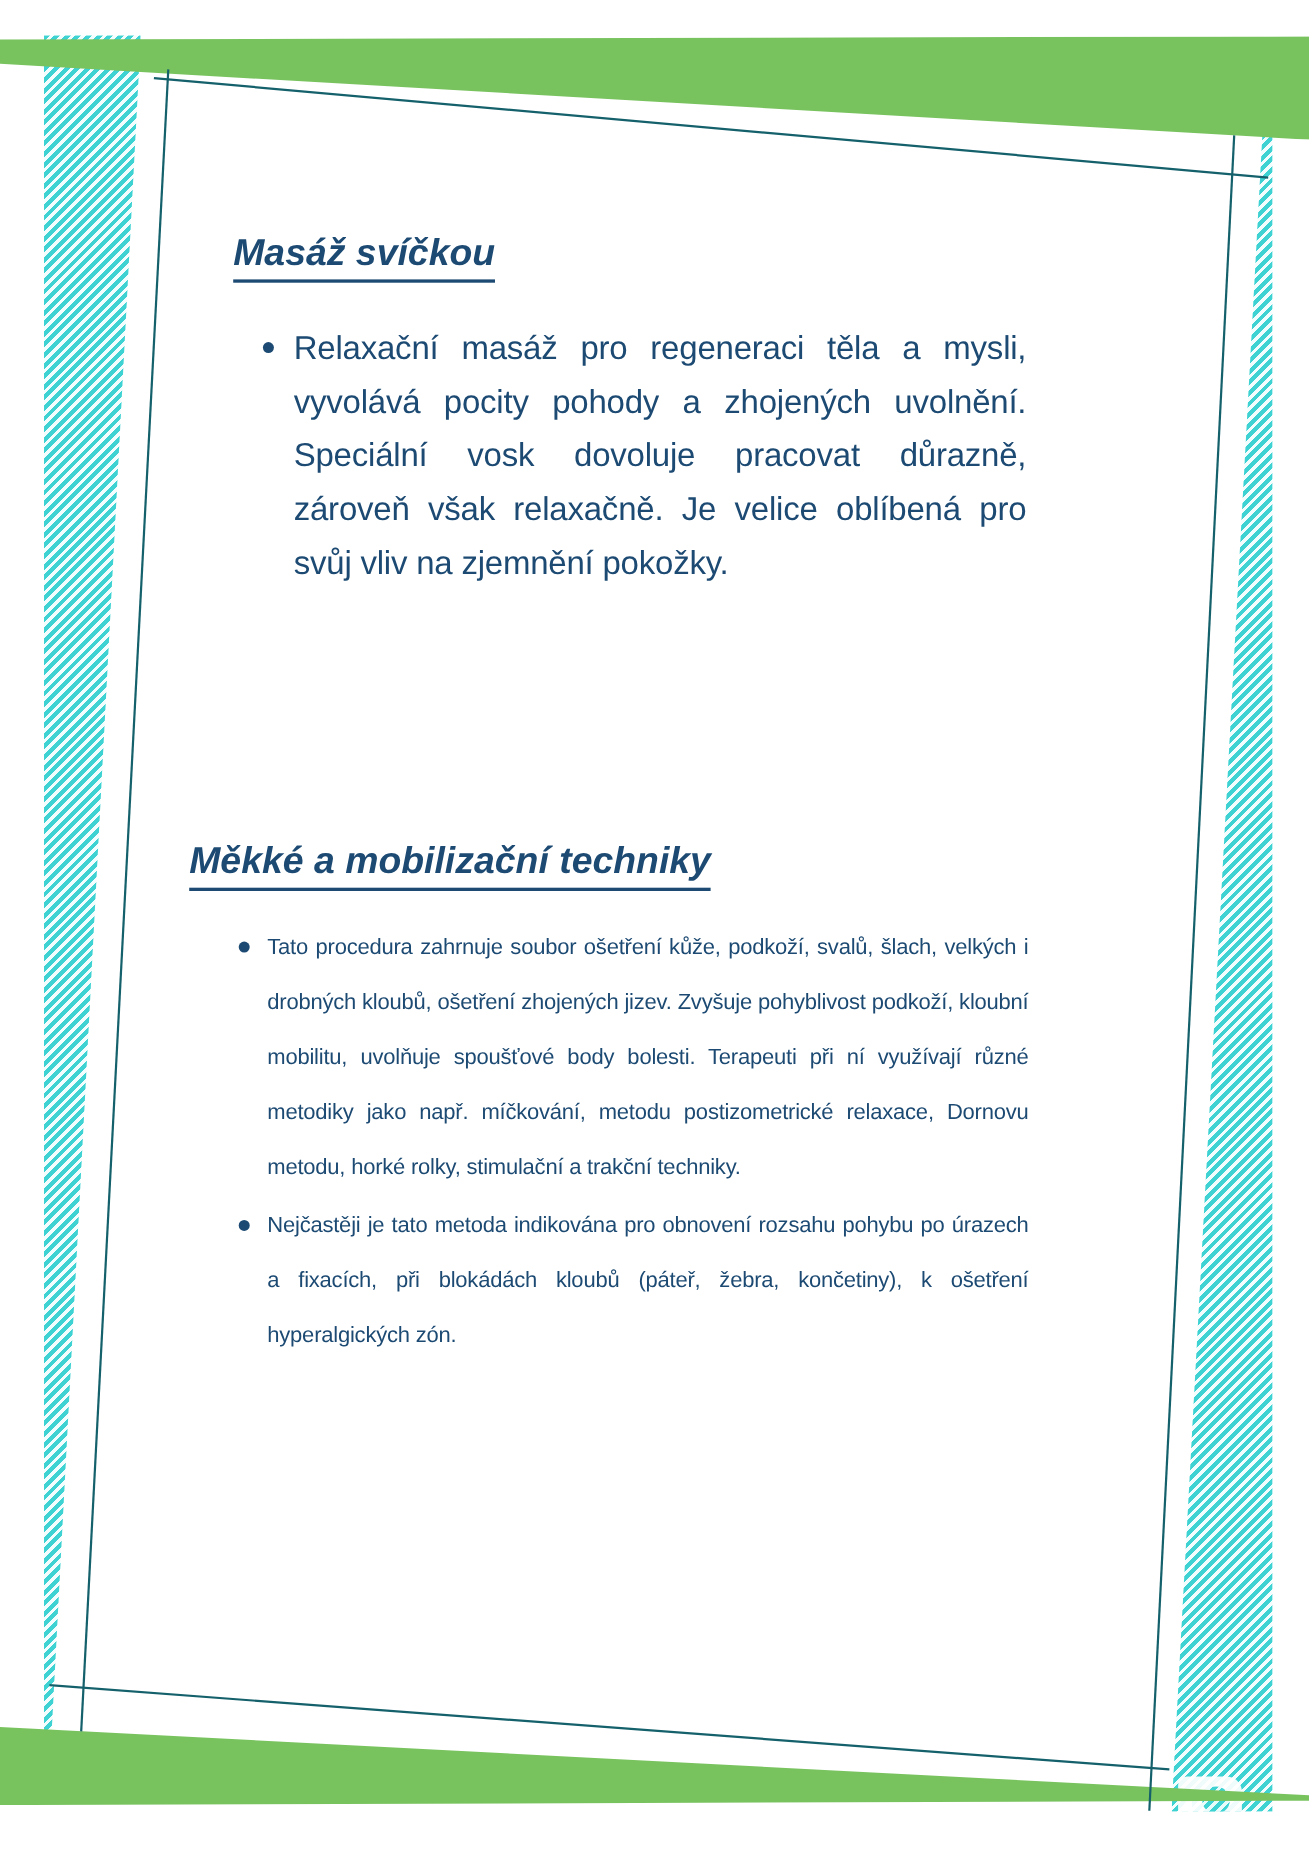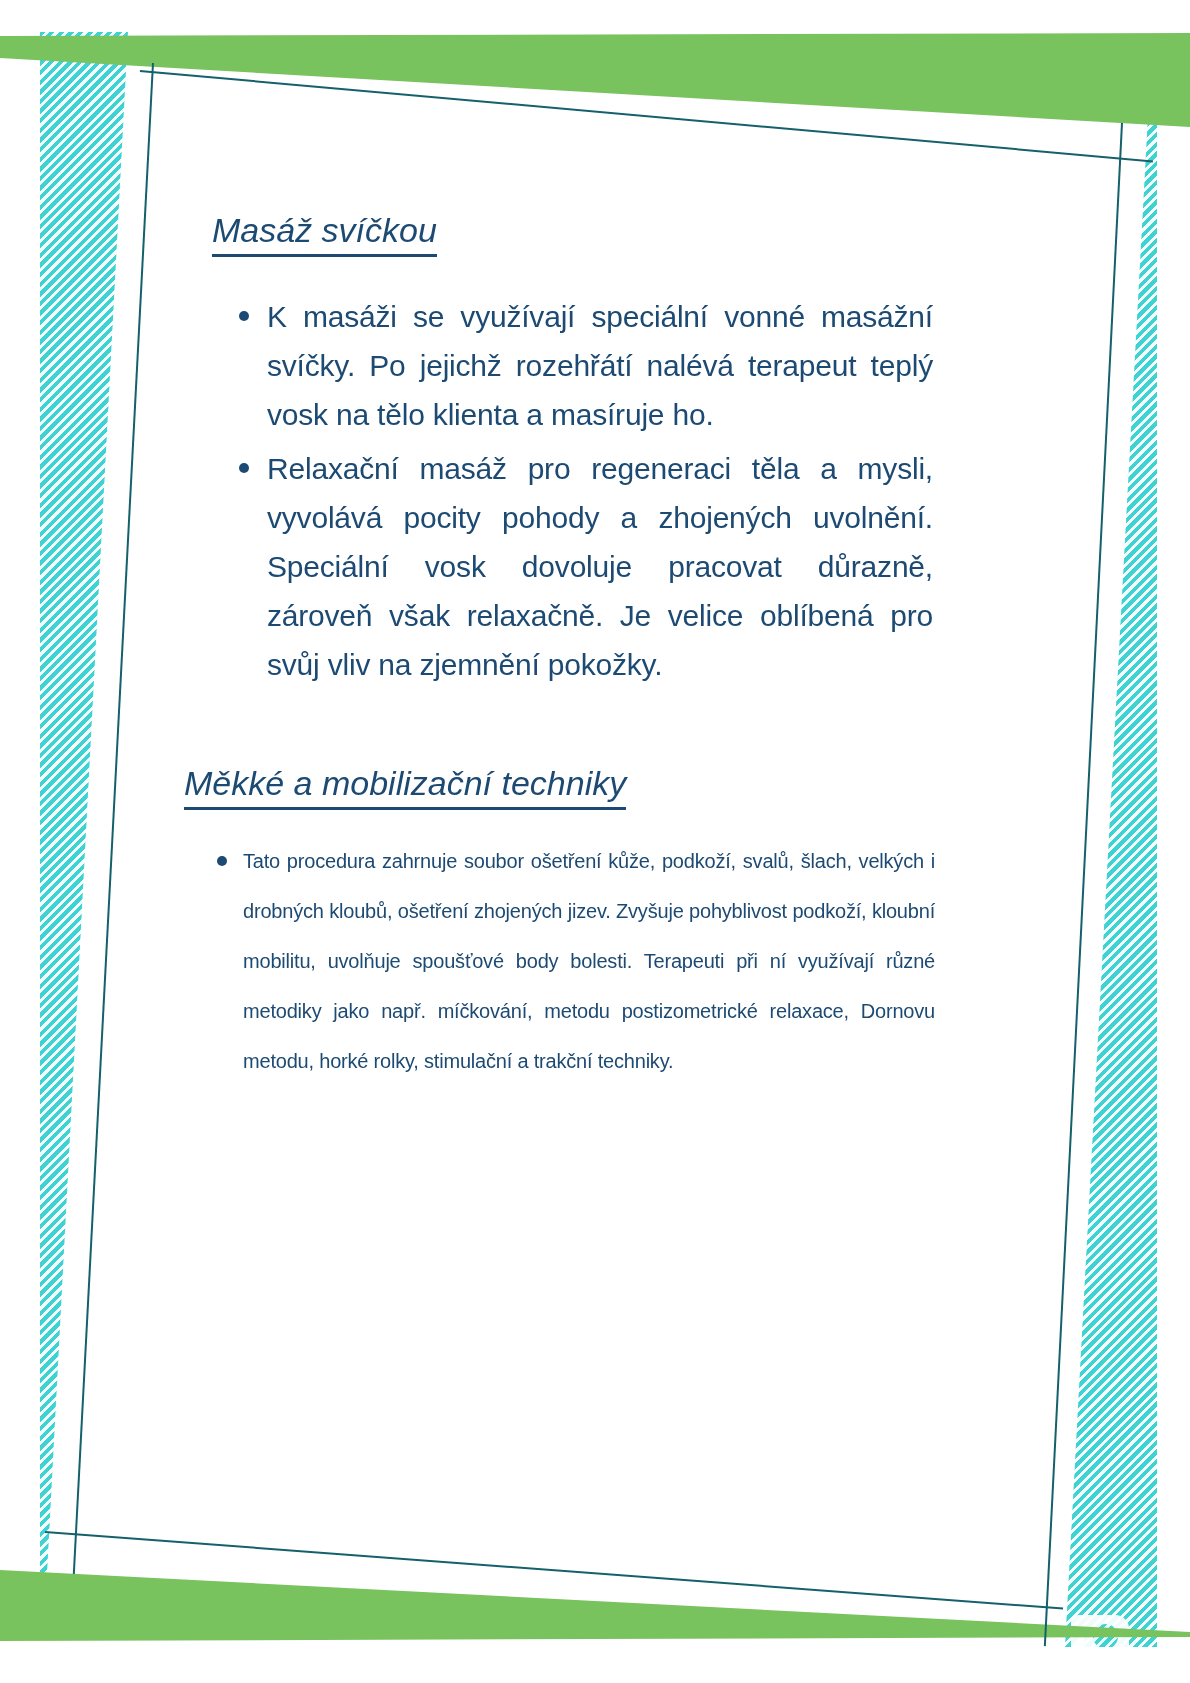--- a/index.html
+++ b/index.html
@@ -33,26 +33,26 @@
   }
   
   .frame-line{position:absolute;z-index:3;background:#14606b;}
   .frame-top{left:140px;top:70px;width:1017px;height:1.7px;transform:rotate(5.1deg);transform-origin:0 0;}
   .frame-bottom{left:45px;top:1531px;width:1021px;height:1.7px;transform:rotate(4.3deg);transform-origin:0 0;}
   .frame-left{left:152px;top:63px;width:1.7px;height:1513px;transform:rotate(3.0deg);transform-origin:0 0;}
   .frame-right{left:1121px;top:123px;width:1.7px;height:1525px;transform:rotate(2.9deg);transform-origin:0 0;}
   
   .content{position:absolute;z-index:4;left:0;top:0;width:100%;height:100%;color:#1c4a73;}
   .heading{
-    position:absolute;font-weight:normal;font-style:italic;font-size:34px;
+    position:absolute;font-weight:bold;font-style:italic;font-size:34px;
     color:#1c4a73;white-space:nowrap;
   }
   .heading .u{display:inline-block;border-bottom:3px solid #1c4a73;padding-bottom:4px;}
   .h1{left:212px;top:211px;}
-  .h2{left:184px;top:764px;}
+  .h2{left:172px;top:764px;}
   .blist{position:absolute;margin:0;padding:0;list-style:none;text-align:justify;color:#1c4a73;letter-spacing:-0.2px;}
   .blist li{position:relative;}
   .dot{
     position:absolute;left:0;width:10px;height:10px;border-radius:50%;
     background:#1c4a73;
   }
   .list1{left:239px;top:292px;width:694px;font-size:30px;line-height:49px;}
   .list1 li{padding-left:28px;margin-bottom:5px;}
   .list1 .dot{top:19px;}
   .list2{left:217px;top:836px;width:718px;font-size:20px;line-height:50px;}
@@ -104,33 +104,33 @@
 
   <div class="content">
 
     <div class="heading h1">
       <span class="u">Masáž svíčkou</span>
     </div>
 
     <ul class="blist list1">
       <li>
         <span class="dot"></span>
-        <span>K masáži se využívají speciální vonné masážní svíčky. Po jejichž rozehřátí nalévá terapeut teplý vosk na tělo klienta a masíruje ho.</span>
-      </li>
-      <li>
-        <span class="dot"></span>
         <span>Relaxační masáž pro regeneraci těla a mysli, vyvolává pocity pohody a zhojených uvolnění. Speciální vosk dovoluje pracovat důrazně, zároveň však relaxačně. Je velice oblíbená pro svůj vliv na zjemnění pokožky.</span>
       </li>
     </ul>
 
     <div class="heading h2">
       <span class="u">Měkké a mobilizační techniky</span>
     </div>
 
     <ul class="blist list2">
       <li>
         <span class="dot"></span>
         <span>Tato procedura zahrnuje soubor ošetření kůže, podkoží, svalů, šlach, velkých i drobných kloubů, ošetření zhojených jizev.  Zvyšuje pohyblivost podkoží, kloubní mobilitu, uvolňuje spoušťové body bolesti. Terapeuti při ní využívají různé metodiky jako např. míčkování, metodu postizometrické relaxace, Dornovu metodu, horké rolky, stimulační a trakční techniky.</span>
       </li>
+      <li>
+        <span class="dot"></span>
+        <span>Nejčastěji je tato metoda indikována pro obnovení rozsahu pohybu po úrazech a fixacích, při blokádách kloubů (páteř, žebra, končetiny), k ošetření hyperalgických zón.</span>
+      </li>
     </ul>
 
   </div>
 </div>
 
 </body></html>

